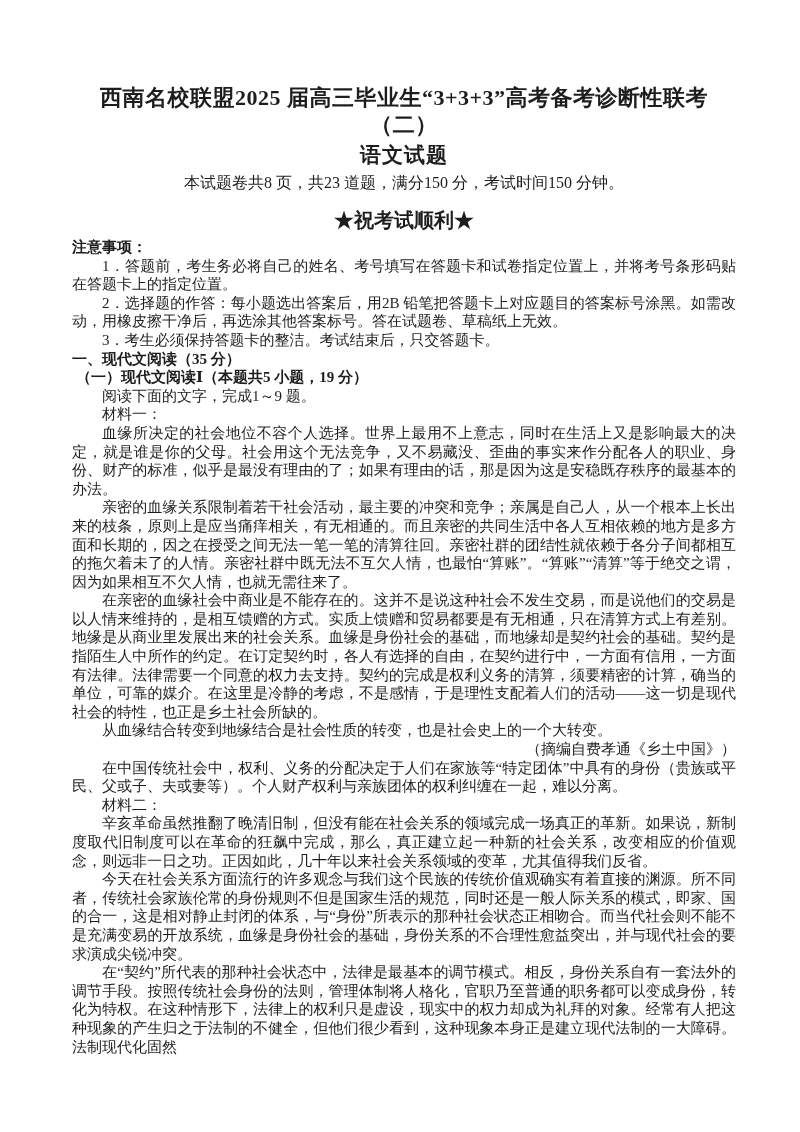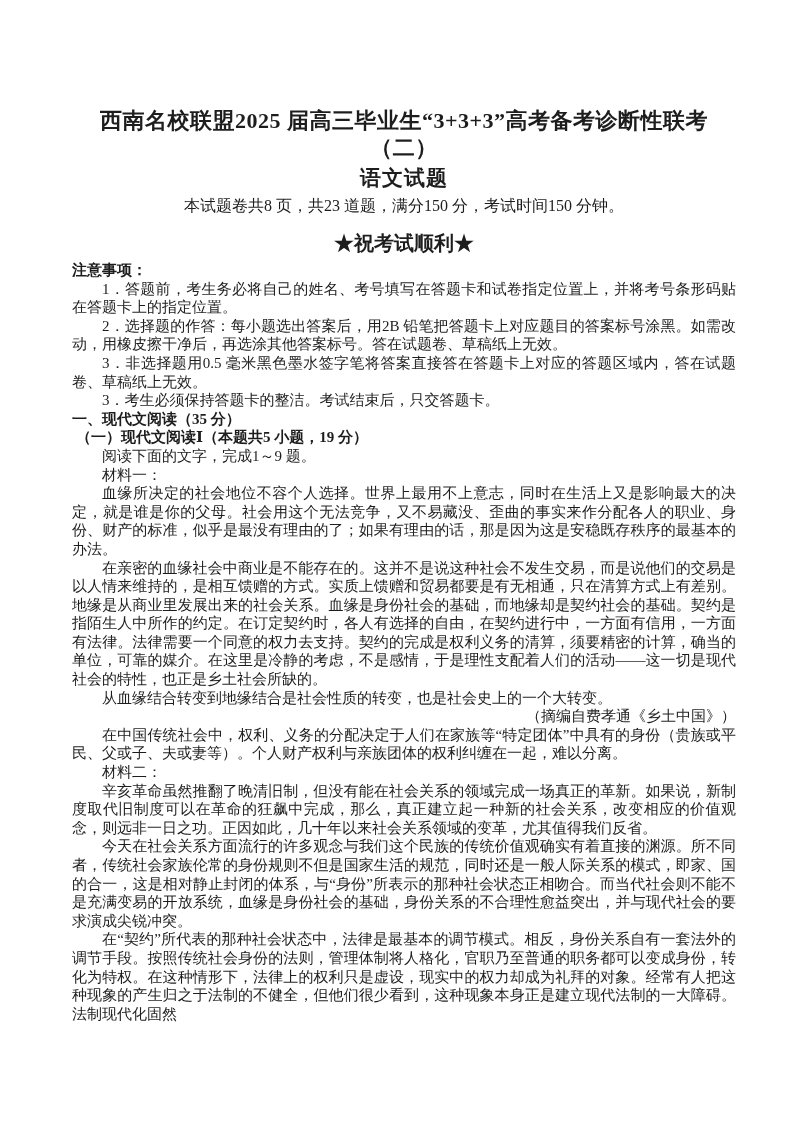--- a/index.html
+++ b/index.html
@@ -9,21 +9,21 @@
   }
   body {
     width: 800px;
     height: 1132px;
     overflow: hidden;
   }
   .page {
     box-sizing: border-box;
     width: 800px;
     height: 1132px;
-    padding: 107px 64px 0 72px;
+    padding: 84px 64px 0 72px;
     background: #ffffff;
     color: #1d1d1d;
     font-family: "Liberation Serif", "DejaVu Serif", serif;
   }
   .title {
     font-size: 22px;
     font-weight: bold;
     line-height: 27px;
     margin: 0 0 4px 0;
     text-align: center;
@@ -72,29 +72,29 @@
   <h1 class="title">西南名校联盟2025 届高三毕业生“3+3+3”高考备考诊断性联考（二）</h1>
   <h2 class="subtitle">语文试题</h2>
   <p class="info-line">本试题卷共8 页，共23 道题，满分150 分，考试时间150 分钟。</p>
   <p class="wish-line">★祝考试顺利★</p>
 
   <div class="body-text">
 
     <p class="bold-heading">注意事项：</p>
     <p class="para">1．答题前，考生务必将自己的姓名、考号填写在答题卡和试卷指定位置上，并将考号条形码贴在答题卡上的指定位置。</p>
     <p class="para">2．选择题的作答：每小题选出答案后，用2B 铅笔把答题卡上对应题目的答案标号涂黑。如需改动，用橡皮擦干净后，再选涂其他答案标号。答在试题卷、草稿纸上无效。</p>
-    <p class="para">3．非选择题用0.5 毫米黑色墨水签字笔将答案直接答在答题卡上对应的答题区域内，答在试题卷、草稿纸上无效。</p>
     <p class="para">3．考生必须保持答题卡的整洁。考试结束后，只交答题卡。</p>
 
     <p class="bold-heading">一、现代文阅读（35 分）</p>
     <p class="bold-heading sub-heading">（一）现代文阅读Ⅰ（本题共5 小题，19 分）</p>
     <p class="para">阅读下面的文字，完成1～9 题。</p>
 
     <p class="para">材料一：</p>
     <p class="para">血缘所决定的社会地位不容个人选择。世界上最用不上意志，同时在生活上又是影响最大的决定，就是谁是你的父母。社会用这个无法竞争，又不易藏没、歪曲的事实来作分配各人的职业、身份、财产的标准，似乎是最没有理由的了；如果有理由的话，那是因为这是安稳既存秩序的最基本的办法。</p>
+    <p class="para">亲密的血缘关系限制着若干社会活动，最主要的冲突和竞争；亲属是自己人，从一个根本上长出来的枝条，原则上是应当痛痒相关，有无相通的。而且亲密的共同生活中各人互相依赖的地方是多方面和长期的，因之在授受之间无法一笔一笔的清算往回。亲密社群的团结性就依赖于各分子间都相互的拖欠着未了的人情。亲密社群中既无法不互欠人情，也最怕“算账”。“算账”“清算”等于绝交之谓，因为如果相互不欠人情，也就无需往来了。</p>
     <p class="para">在亲密的血缘社会中商业是不能存在的。这并不是说这种社会不发生交易，而是说他们的交易是以人情来维持的，是相互馈赠的方式。实质上馈赠和贸易都要是有无相通，只在清算方式上有差别。地缘是从商业里发展出来的社会关系。血缘是身份社会的基础，而地缘却是契约社会的基础。契约是指陌生人中所作的约定。在订定契约时，各人有选择的自由，在契约进行中，一方面有信用，一方面有法律。法律需要一个同意的权力去支持。契约的完成是权利义务的清算，须要精密的计算，确当的单位，可靠的媒介。在这里是冷静的考虑，不是感情，于是理性支配着人们的活动——这一切是现代社会的特性，也正是乡土社会所缺的。</p>
     <p class="para">从血缘结合转变到地缘结合是社会性质的转变，也是社会史上的一个大转变。</p>
     <p class="attribution">（摘编自费孝通《乡土中国》）</p>
 
     <p class="para">在中国传统社会中，权利、义务的分配决定于人们在家族等“特定团体”中具有的身份（贵族或平民、父或子、夫或妻等）。个人财产权利与亲族团体的权利纠缠在一起，难以分离。</p>
     <p class="para">材料二：</p>
     <p class="para">辛亥革命虽然推翻了晚清旧制，但没有能在社会关系的领域完成一场真正的革新。如果说，新制度取代旧制度可以在革命的狂飙中完成，那么，真正建立起一种新的社会关系，改变相应的价值观念，则远非一日之功。正因如此，几十年以来社会关系领域的变革，尤其值得我们反省。</p>
     <p class="para">今天在社会关系方面流行的许多观念与我们这个民族的传统价值观确实有着直接的渊源。所不同者，传统社会家族伦常的身份规则不但是国家生活的规范，同时还是一般人际关系的模式，即家、国的合一，这是相对静止封闭的体系，与“身份”所表示的那种社会状态正相吻合。而当代社会则不能不是充满变易的开放系统，血缘是身份社会的基础，身份关系的不合理性愈益突出，并与现代社会的要求演成尖锐冲突。</p>
     <p class="para">在“契约”所代表的那种社会状态中，法律是最基本的调节模式。相反，身份关系自有一套法外的调节手段。按照传统社会身份的法则，管理体制将人格化，官职乃至普通的职务都可以变成身份，转化为特权。在这种情形下，法律上的权利只是虚设，现实中的权力却成为礼拜的对象。经常有人把这种现象的产生归之于法制的不健全，但他们很少看到，这种现象本身正是建立现代法制的一大障碍。法制现代化固然</p>
 

